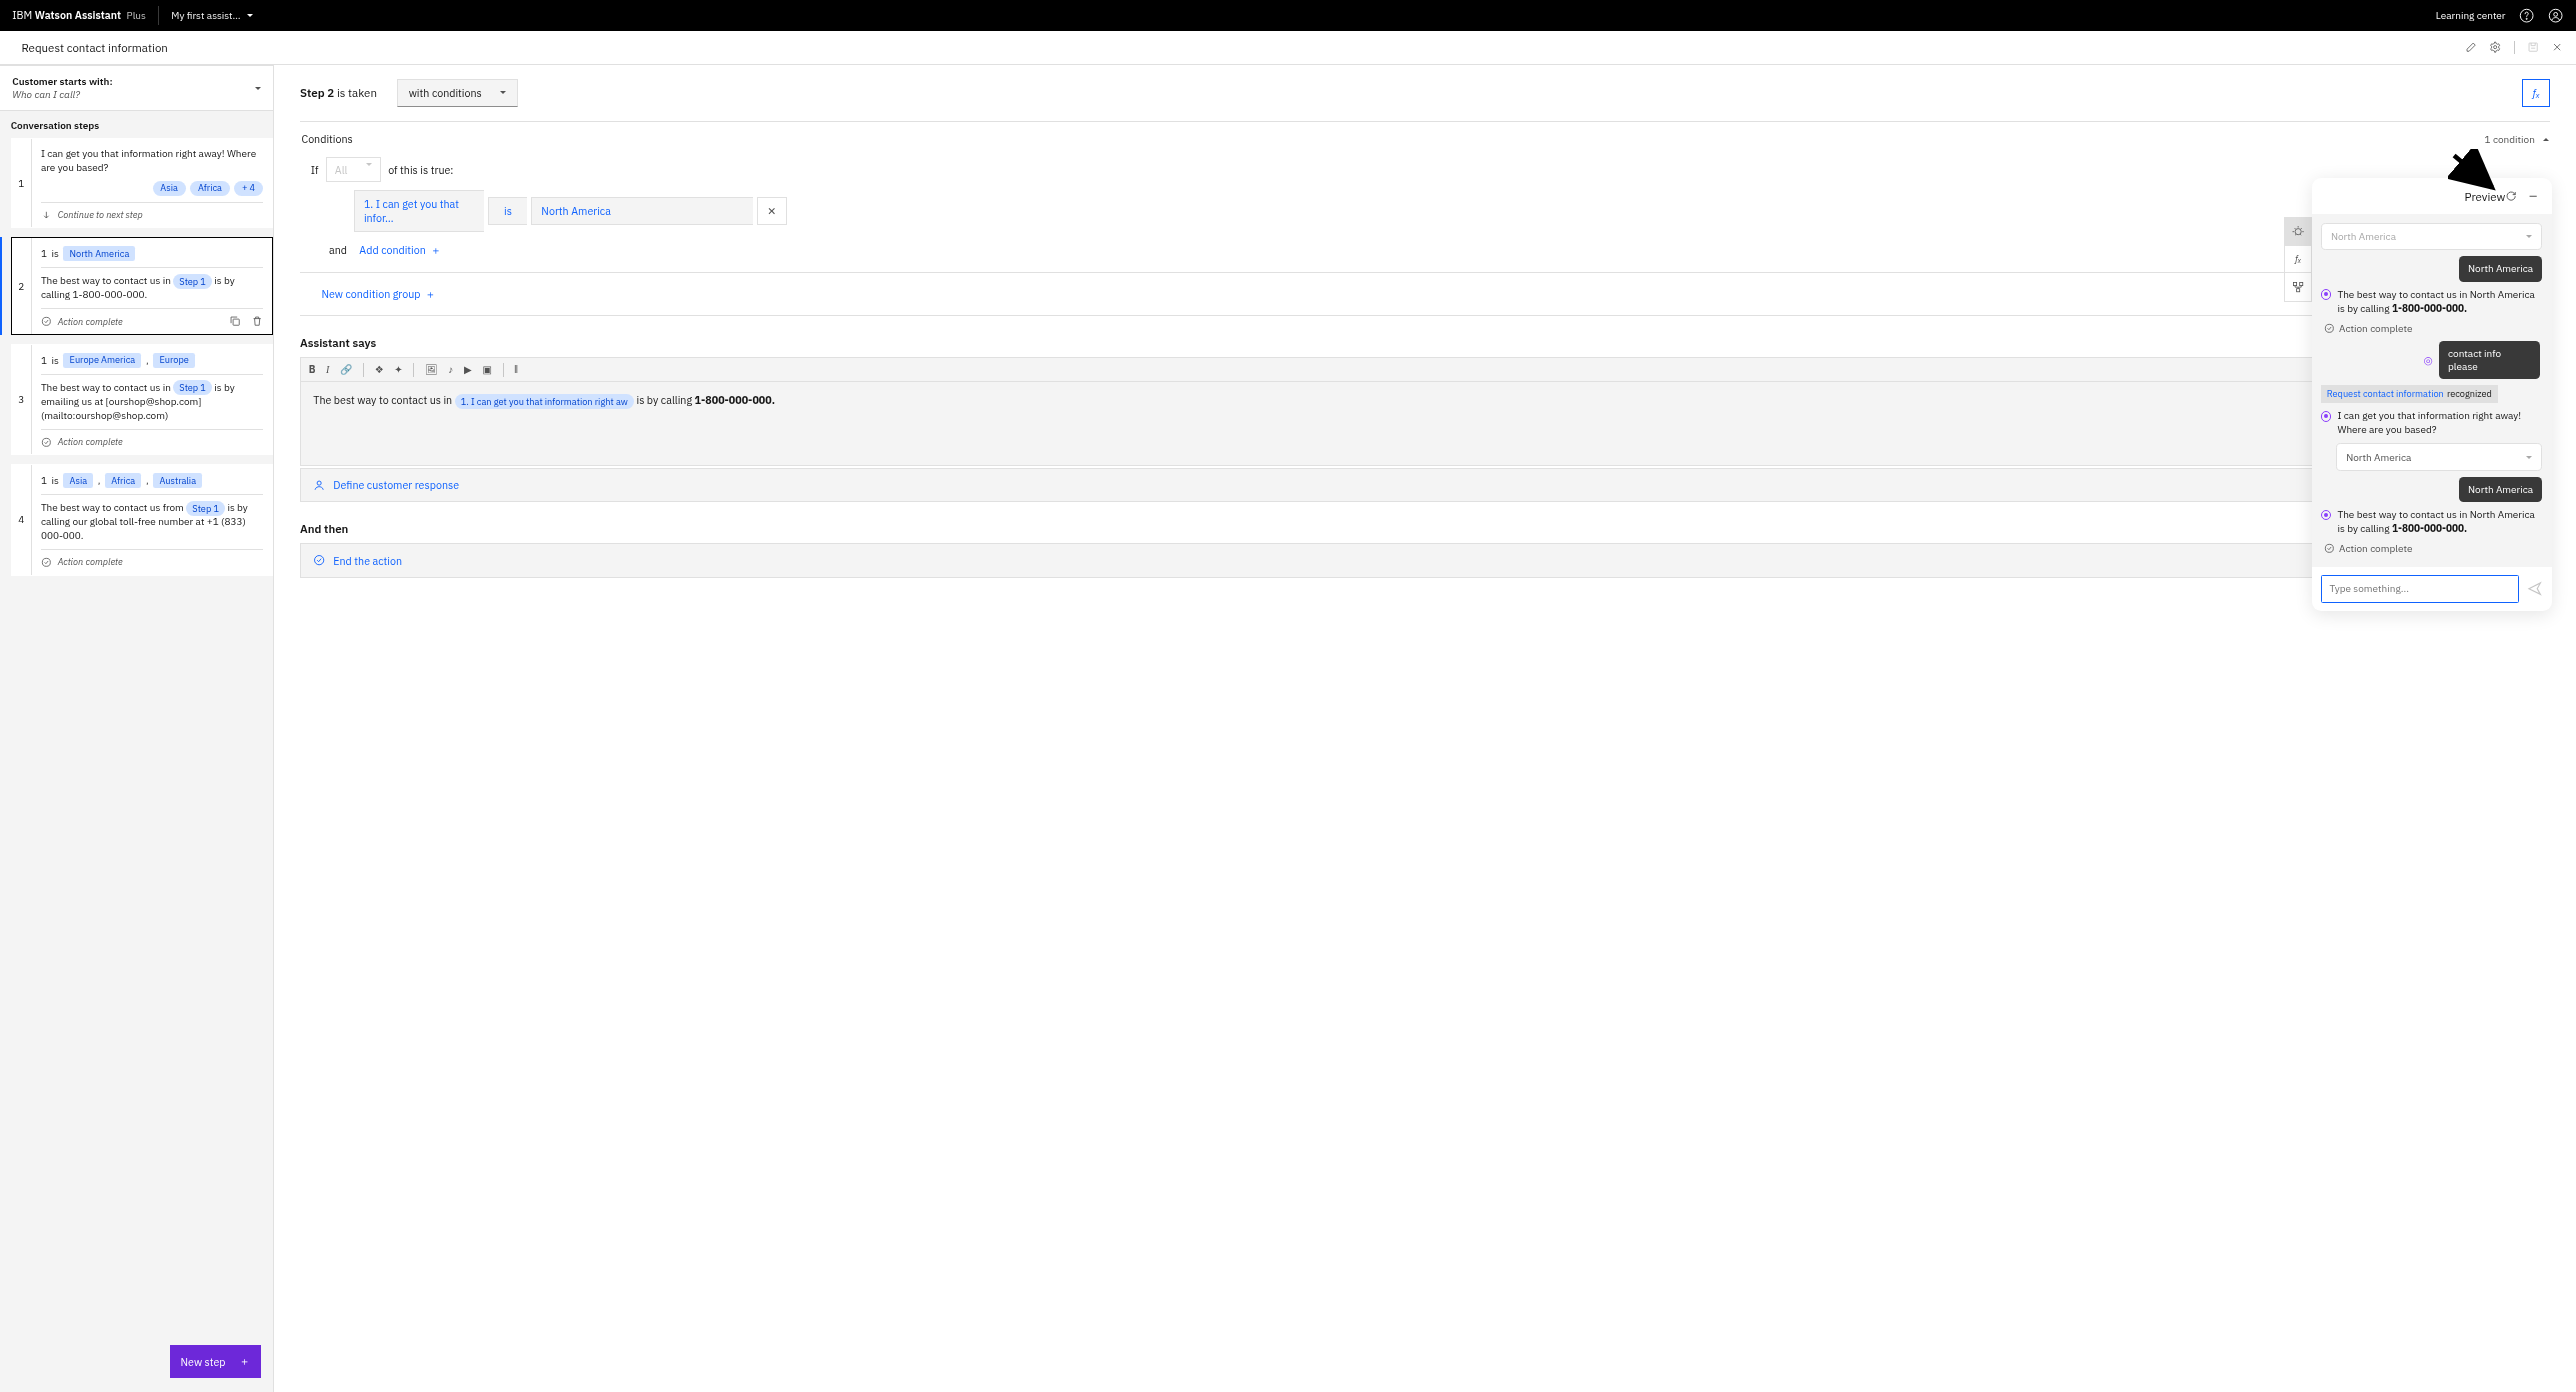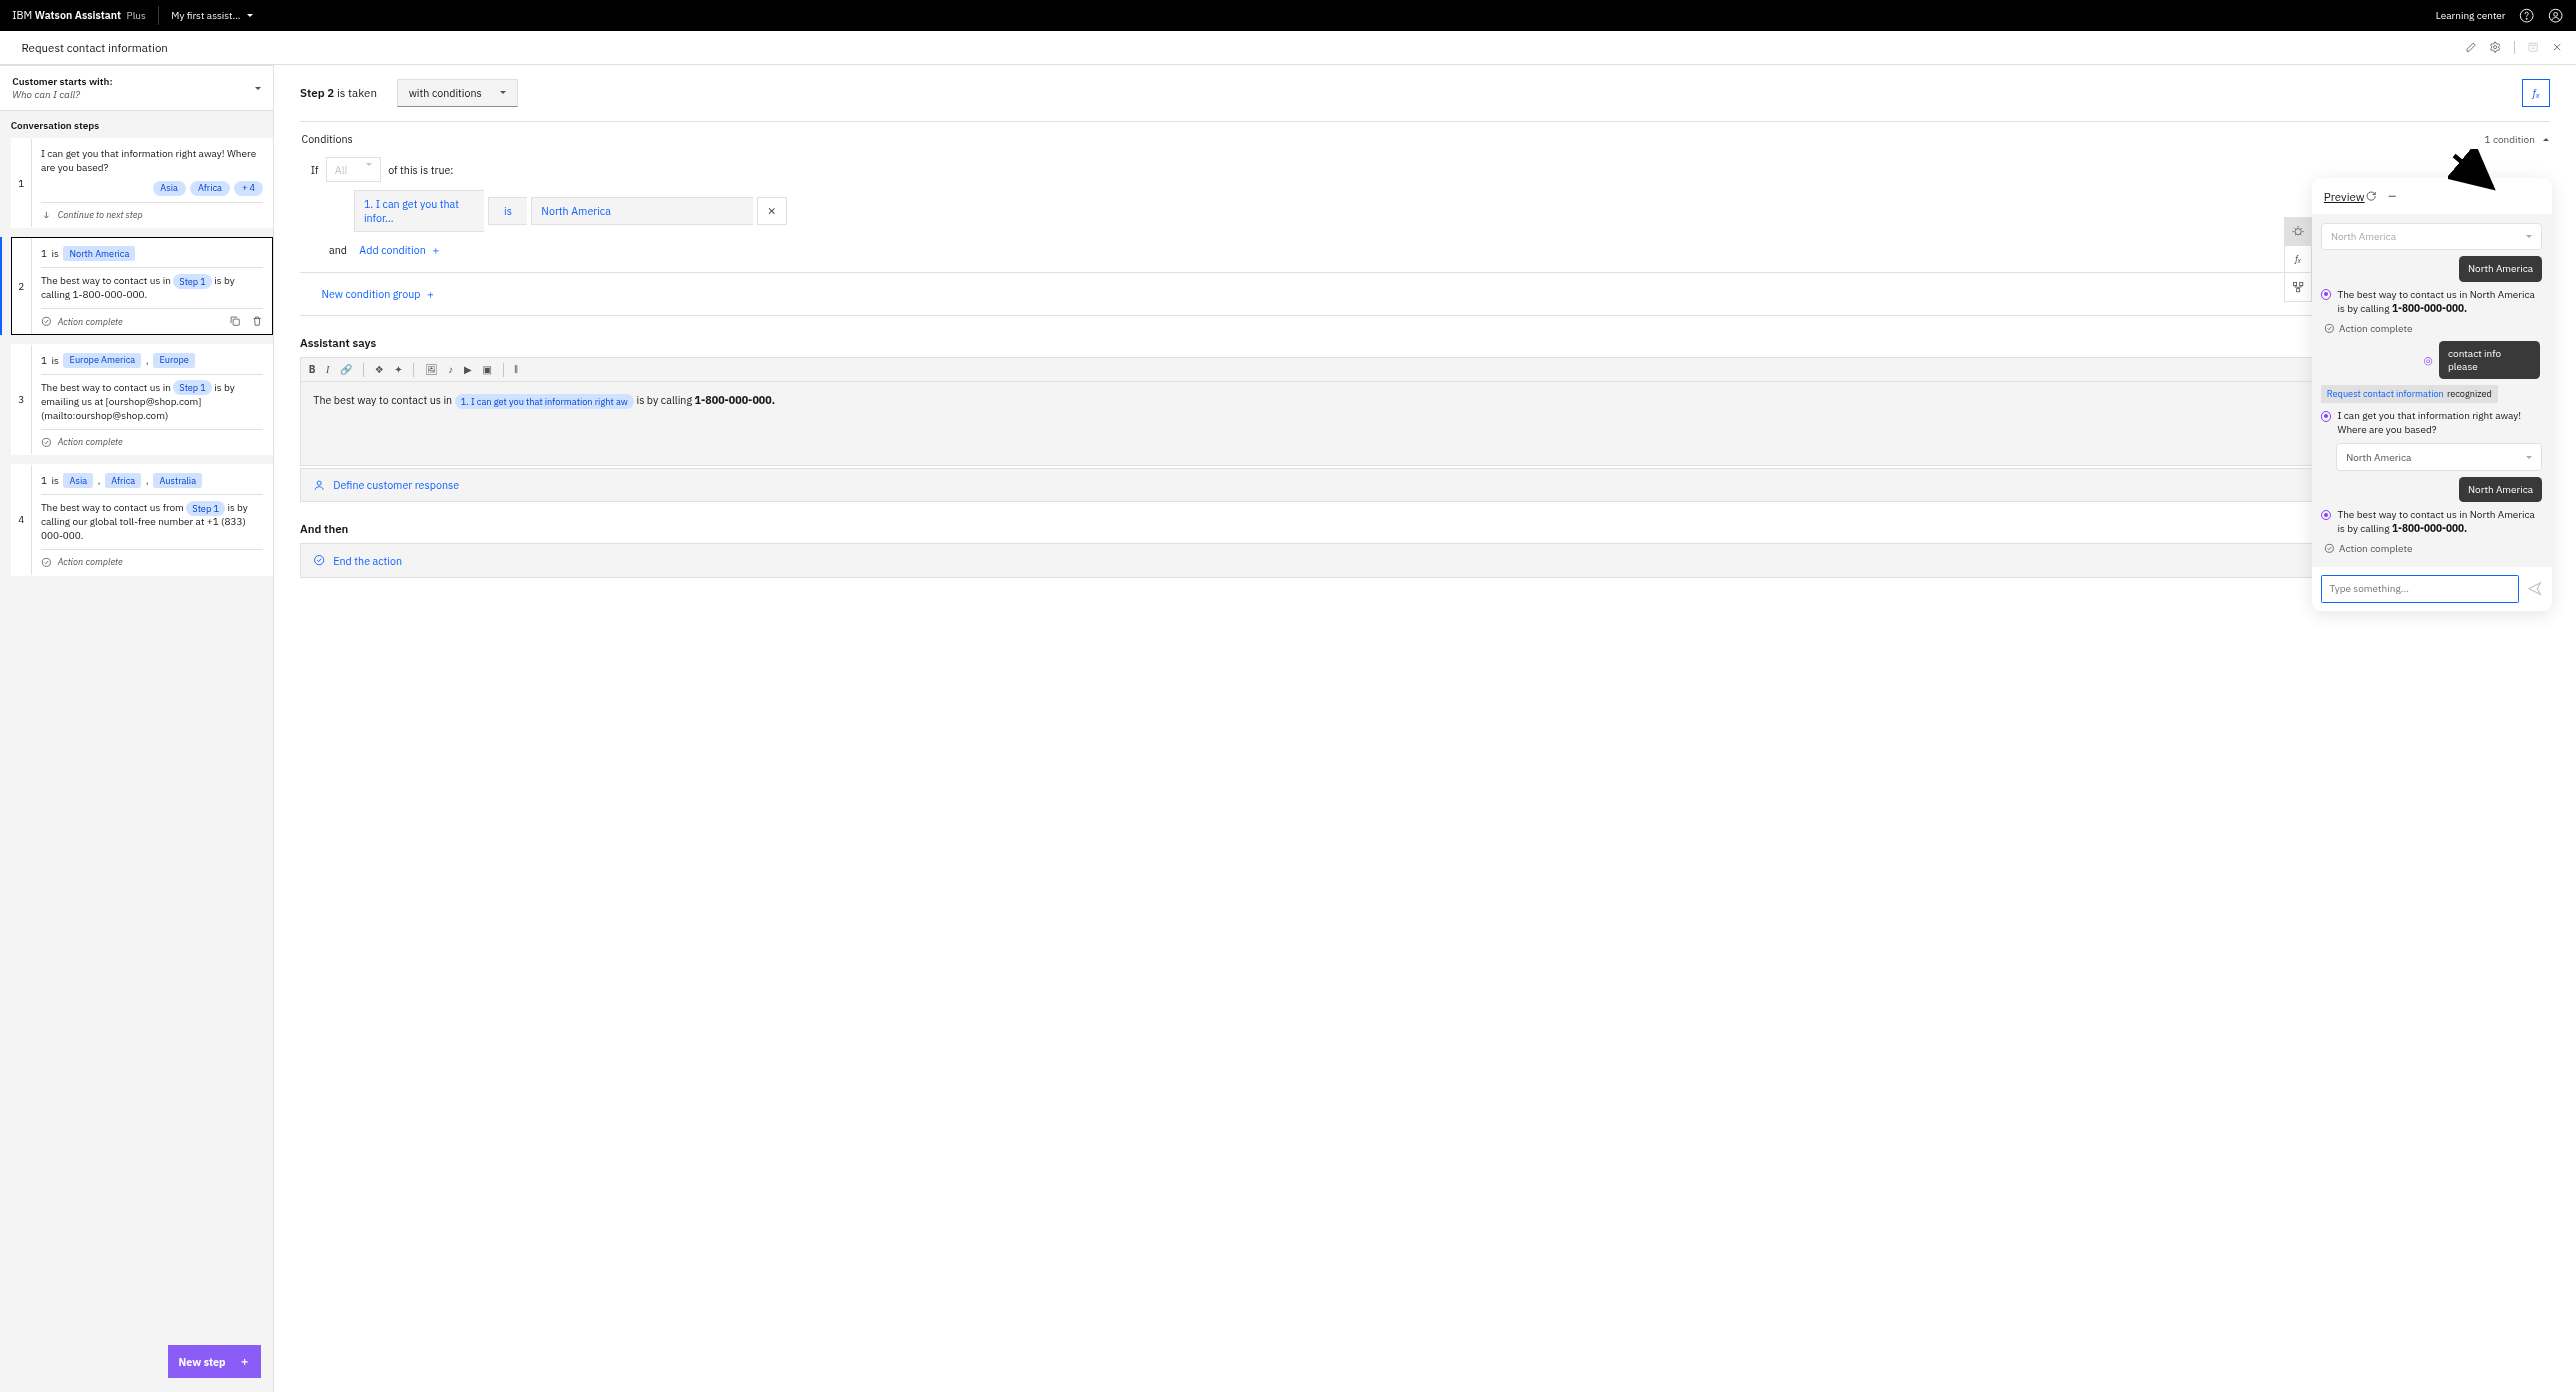--- a/index.html
+++ b/index.html
@@ -47,21 +47,21 @@
 .cond-row .num { }
 .cond-tag { background: #d0e2ff; color: #0043ce; padding: 1.5px 6.1px; border-radius: 2.3px; font-size: 9.2px; }
 .step-chip { background: #d0e2ff; color: #0043ce; padding: 1.5px 6.1px; border-radius: 7.7px; font-size: 9.2px; }
 .comma { color: #525252; }
 .action-complete-row { display: flex; align-items: center; gap: 6.1px; font-size: 9.2px; font-style: italic; color: #525252; padding-top: 6.1px; border-top: 0.8px solid #e0e0e0; margin-top: 6.1px; }
 .card-actions { display: flex; gap: 9.2px; color: #525252; }
 .card-actions svg { width: 12.3px; height: 12.3px; cursor: pointer; }
 .action-row-with-icons { display: flex; justify-content: space-between; align-items: center; border-top: 0.8px solid #e0e0e0; margin-top: 6.1px; padding-top: 6.1px; }
 .action-row-with-icons .left { display: flex; align-items: center; gap: 6.1px; font-size: 9.2px; font-style: italic; color: #525252; }
 
-.newstep-btn { position: absolute; bottom: 13.8px; right: 12.3px; background: #8b5cf6; color: #fff; padding: 9.2px 10.7px; display: flex; align-items: center; gap: 13.8px; cursor: pointer; font-size: 10.7px; font-weight: bold; }
+.newstep-btn { position: absolute; bottom: 13.8px; right: 12.3px; background: #6d28d9; color: #fff; padding: 9.2px 10.7px; display: flex; align-items: center; gap: 13.8px; cursor: pointer; font-size: 10.7px; }
 
 
 .editor { flex: 1; padding: 13.8px 26px; overflow-y: auto; }
 .editor-row { display: flex; align-items: center; gap: 12.3px; justify-content: space-between; }
 .editor-row-left { display: flex; align-items: center; gap: 20px; }
 .step-title { font-size: 11.5px; }
 .step-title strong { font-weight: 600; }
 .dropdown { border: 0.8px solid #e0e0e0; background: #f4f4f4; padding: 6.1px 10.7px; display: flex; align-items: center; gap: 18.4px; cursor: pointer; font-size: 10.7px; border-bottom: 0.8px solid #8d8d8d; }
 .fx-btn { border: 1.1px solid #0f62fe; color: #0f62fe; width: 27.6px; height: 27.6px; display: flex; align-items: center; justify-content: center; cursor: pointer; font-style: italic; font-size: 10.7px; }
 .editor-hr { border: none; border-top: 0.8px solid #e0e0e0; margin: 13.8px 0 0 0; }
@@ -96,21 +96,21 @@
 .collapse-card svg.avatar { color: #0f62fe; }
 
 
 .preview-rail { position: fixed; right: 264px; top: 217px; width: 27.6px; background: #fff; border: 0.8px solid #e0e0e0; display: flex; flex-direction: column; z-index: 40; }
 .preview-rail div { height: 27.6px; display: flex; align-items: center; justify-content: center; color: #525252; cursor: pointer; border-bottom: 0.8px solid #e0e0e0; }
 .preview-rail div.active { background: #e0e0e0; color: #525252; }
 .preview-rail div:last-child { border-bottom: none; }
 
 
 .preview { position: fixed; right: 24.5px; top: 178px; width: 240px; height: 433px; background: #fff; border-radius: 9.2px; box-shadow: 0 3.1px 18.4px rgba(0,0,0,.1); display: flex; flex-direction: column; overflow: hidden; z-index: 50; }
-.preview-header { padding: 10.7px 12.3px; display: flex; justify-content: flex-start; align-items: center; border-bottom: 0.8px solid #f4f4f4; text-decoration: underline; }
+.preview-header { padding: 10.7px 12.3px; display: flex; justify-content: flex-end; align-items: center; border-bottom: 0.8px solid #f4f4f4; }
 .preview-header .t { font-size: 11.5px; font-weight: 400; }
 .preview-header .icons { display: flex; gap: 9.2px; color: #525252; }
 .preview-header .icons svg { width: 12.3px; height: 12.3px; cursor: pointer; }
 .preview-body { flex: 1; background: #f4f4f4; overflow-y: auto; padding: 7.7px 9.2px; display: flex; flex-direction: column; gap: 6.1px; }
 .chip-select { background: #fff; border: 0.8px solid #e0e0e0; border-radius: 4.6px; padding: 6.1px 9.2px; display: flex; justify-content: space-between; align-items: center; font-size: 10px; color: #a8a8a8; cursor: pointer; }
 .user-bubble { align-self: flex-end; background: #393939; color: #fff; padding: 6.1px 9.2px; border-radius: 4.6px; font-size: 10px; max-width: 85%; display: inline-flex; gap: 6.1px; align-items: center; }
 .marker { width: 10.7px; height: 10.7px; border: 1.1px solid #8a3ffc; border-radius: 50%; flex-shrink: 0; position: relative; margin-top: 1.5px; }
 .marker::after { content: ""; position: absolute; width: 3.8px; height: 3.8px; background: #8a3ffc; border-radius: 50%; top: 2.3px; left: 2.3px; }
 .asst-row { display: flex; gap: 6.1px; align-items: flex-start; }
 .asst-bubble { font-size: 10px; line-height: 1.4; }

